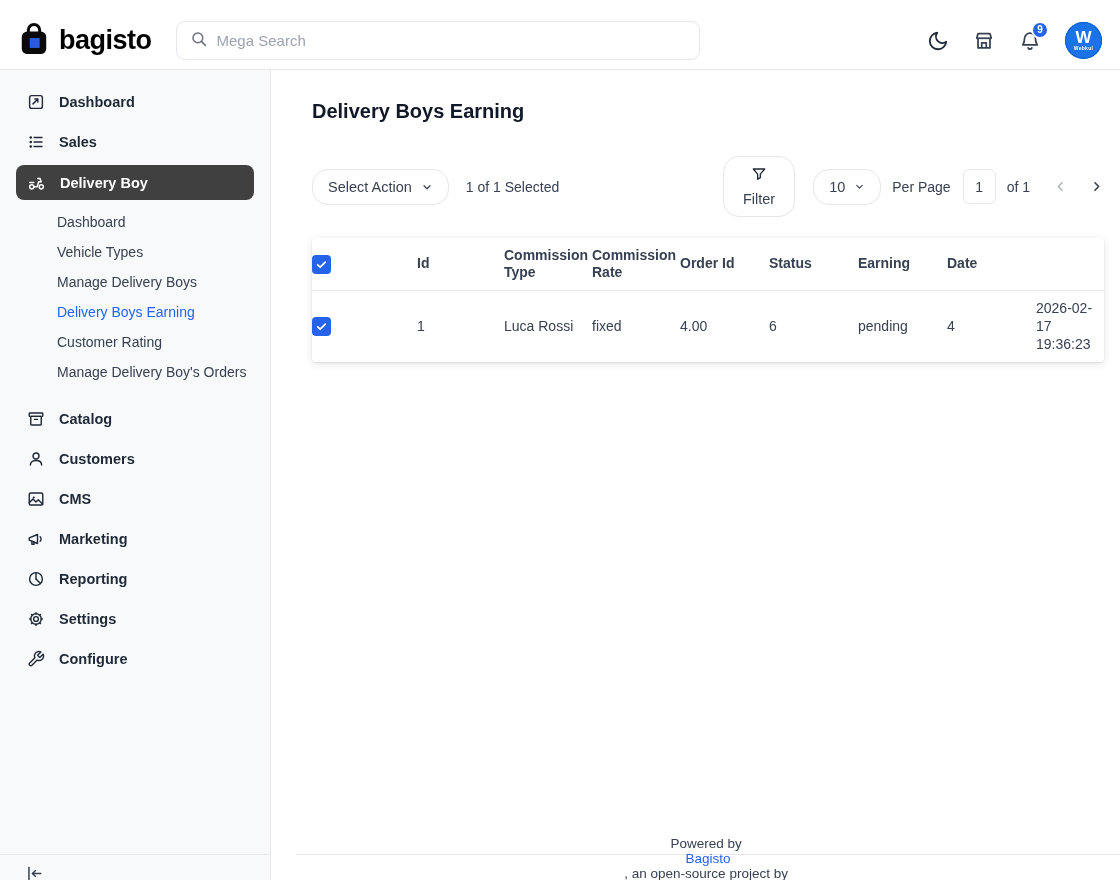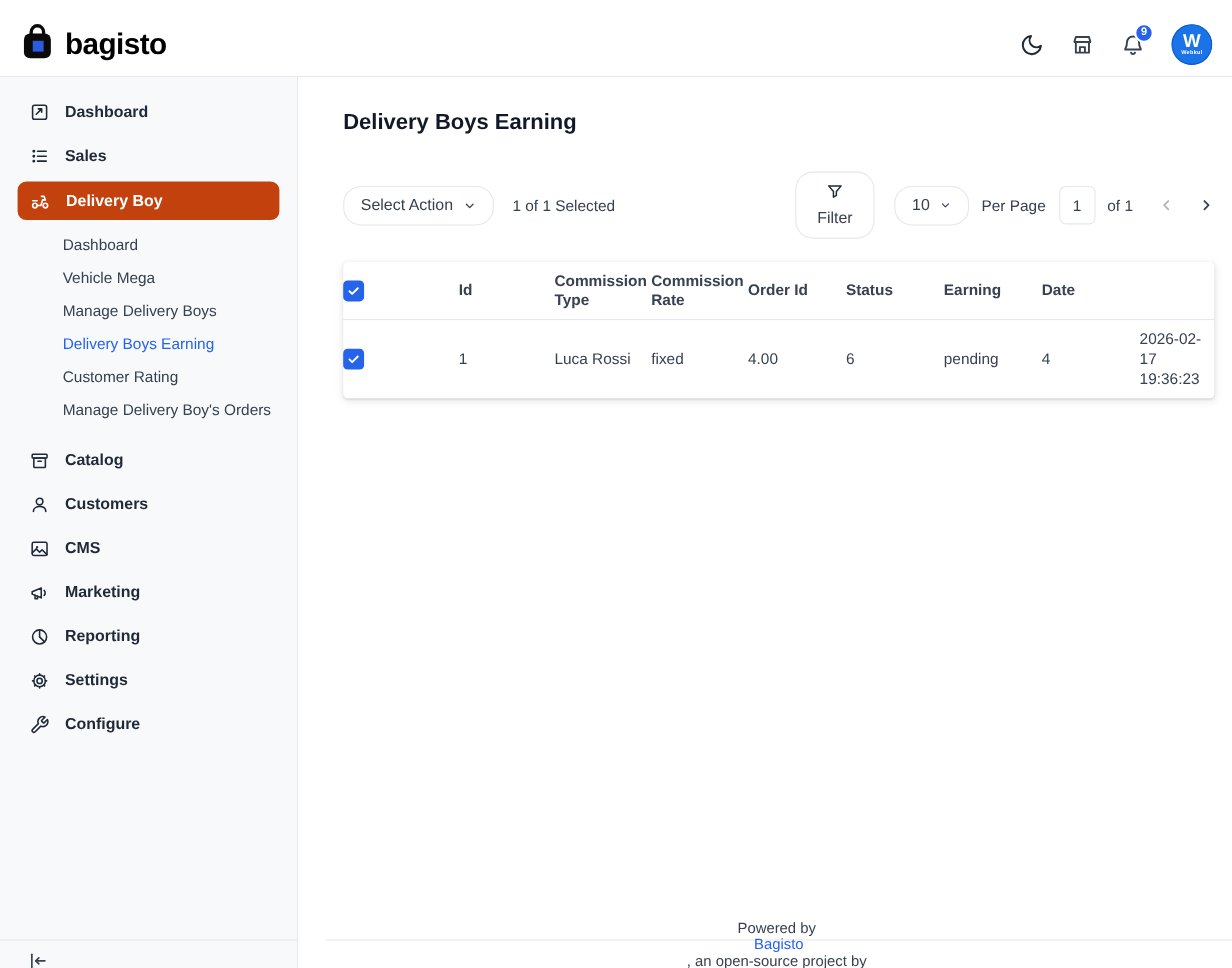--- a/index.html
+++ b/index.html
@@ -18,21 +18,21 @@
   .badge { position:absolute; top:-9px; right:-8px; min-width:18px; height:18px; padding:0 3px; border-radius:9px; background:#2563eb; color:#fff; font-size:10px; font-weight:bold; display:flex; align-items:center; justify-content:center; border:2px solid #fff; }
   .avatar { width:37px; height:37px; border-radius:50%; background:#1a73e8; color:#fff; display:flex; flex-direction:column; align-items:center; justify-content:center; font-weight:bold; cursor:pointer; box-shadow:0 0 0 1px #0c5ecb inset; }
   .avatar .w { font-size:17px; line-height:15px; }
   .avatar .wk { font-size:5px; letter-spacing:0.3px; }
 
   
   .body { display:flex; flex:1; min-height:0;gap:25px; }
   .sidebar { width:271px; flex:0 0 auto; background:#f8f9fa; border-right:1px solid #e8e8ea; padding-top:12px; position:relative; }
   .nav-item { display:flex; align-items:center; gap:14px; padding:11px 0 11px 27px; font-size:14.5px; font-weight:bold; color:#1f2937; cursor:pointer; }
   .nav-item svg { flex:0 0 auto; }
-  .nav-item.active { background:#c2410c; color:#fff; margin:3px 16px; padding:8px 0 8px 11px; border-radius:8px; }
+  .nav-item.active { background:#404040; color:#fff; margin:3px 16px; padding:8px 0 8px 11px; border-radius:8px; }
   .submenu { padding:4px 0 12px 0; }
   .submenu-item { padding:7px 0 7px 57px; font-size:14px; color:#374151; cursor:pointer; }
   .submenu-item.active { color:#2563eb; }
   .sidebar-footer { position:absolute; bottom:0; left:0; right:0; height:38px; border-top:1px solid #e8e8ea; display:flex; align-items:center; padding-left:25px; background:#f8f9fa; }
 
   
   .main { flex:1; position:relative; padding:18px 16px 50px 16px; background:#fff; overflow:hidden; }
   .page-title { font-size:20px; font-weight:bold; color:#111827; margin-top:12px; }
   .toolbar { display:flex; align-items:center; margin-top:33px; }
   .btn { display:flex; align-items:center; gap:9px; background:#fff; border:1px solid #e5e7eb; border-radius:16px; padding:9px 15px; font-size:14.5px; color:#374151; cursor:pointer; white-space:nowrap; }
@@ -69,20 +69,29 @@
       <span>
         <svg width="32" height="36" viewBox="0 0 34 38">
           <path d="M11 14 V9.5 a6 6 0 0 1 12 0 V14" fill="none" stroke="#0a0a0a" stroke-width="3.2"></path>
           <rect x="4" y="11" width="26" height="24" rx="6" fill="#0a0a0a"></rect>
           <rect x="12.5" y="18" width="10.5" height="10.5" fill="#2b5ce0"></rect>
         </svg>
       </span>
       <span class="brand-text">bagisto</span>
     </div>
 
+    <div class="search-box">
+      <span>
+        <svg width="18" height="18" viewBox="0 0 24 24" fill="none" stroke="#6b7280" stroke-width="2" stroke-linecap="round">
+            <circle cx="10.5" cy="10.5" r="6.5"></circle>
+            <line x1="15.5" y1="15.5" x2="20.5" y2="20.5"></line>
+          </svg>
+      </span>
+      <input type="text" placeholder="Mega Search" style="">
+    </div>
 
     <div class="header-right">
       <span class="icon-btn">
         <svg width="22" height="22" viewBox="0 0 24 24" fill="none" stroke="#1f2937" stroke-width="2" stroke-linejoin="round">
             <path d="M21 12.8A9 9 0 1 1 11.2 3a7 7 0 0 0 9.8 9.8z"></path>
           </svg>
       </span>
       <span class="icon-btn">
         <svg width="22" height="22" viewBox="0 0 24 24" fill="none" stroke="#374151" stroke-width="1.9" stroke-linejoin="round">
             <path d="M4 9 5.5 4h13L20 9"></path>
@@ -135,21 +144,21 @@
             <circle cx="18" cy="17.5" r="2.6"></circle>
             <path d="M8.6 17.5h4.2l2-6.5h3"></path>
             <path d="M13.5 7h3l1.3 4"></path>
             <path d="M3.5 12h5"></path>
           </svg>
         <span>Delivery Boy</span>
       </div>
 
       <div class="submenu">
         <div class="submenu-item">Dashboard</div>
-        <div class="submenu-item">Vehicle Mega</div>
+        <div class="submenu-item">Vehicle Types</div>
         <div class="submenu-item">Manage Delivery Boys</div>
         <div class="submenu-item active">Delivery Boys Earning</div>
         <div class="submenu-item">Customer Rating</div>
         <div class="submenu-item">Manage Delivery Boy's Orders</div>
       </div>
 
       <div class="nav-item">
         <svg width="18" height="18" viewBox="0 0 24 24" fill="none" stroke="#1f2937" stroke-width="1.9" stroke-linecap="round" stroke-linejoin="round">
             <rect x="3" y="4" width="18" height="4.5" rx="1"></rect>
             <rect x="5" y="8.5" width="14" height="11.5" rx="1"></rect>

